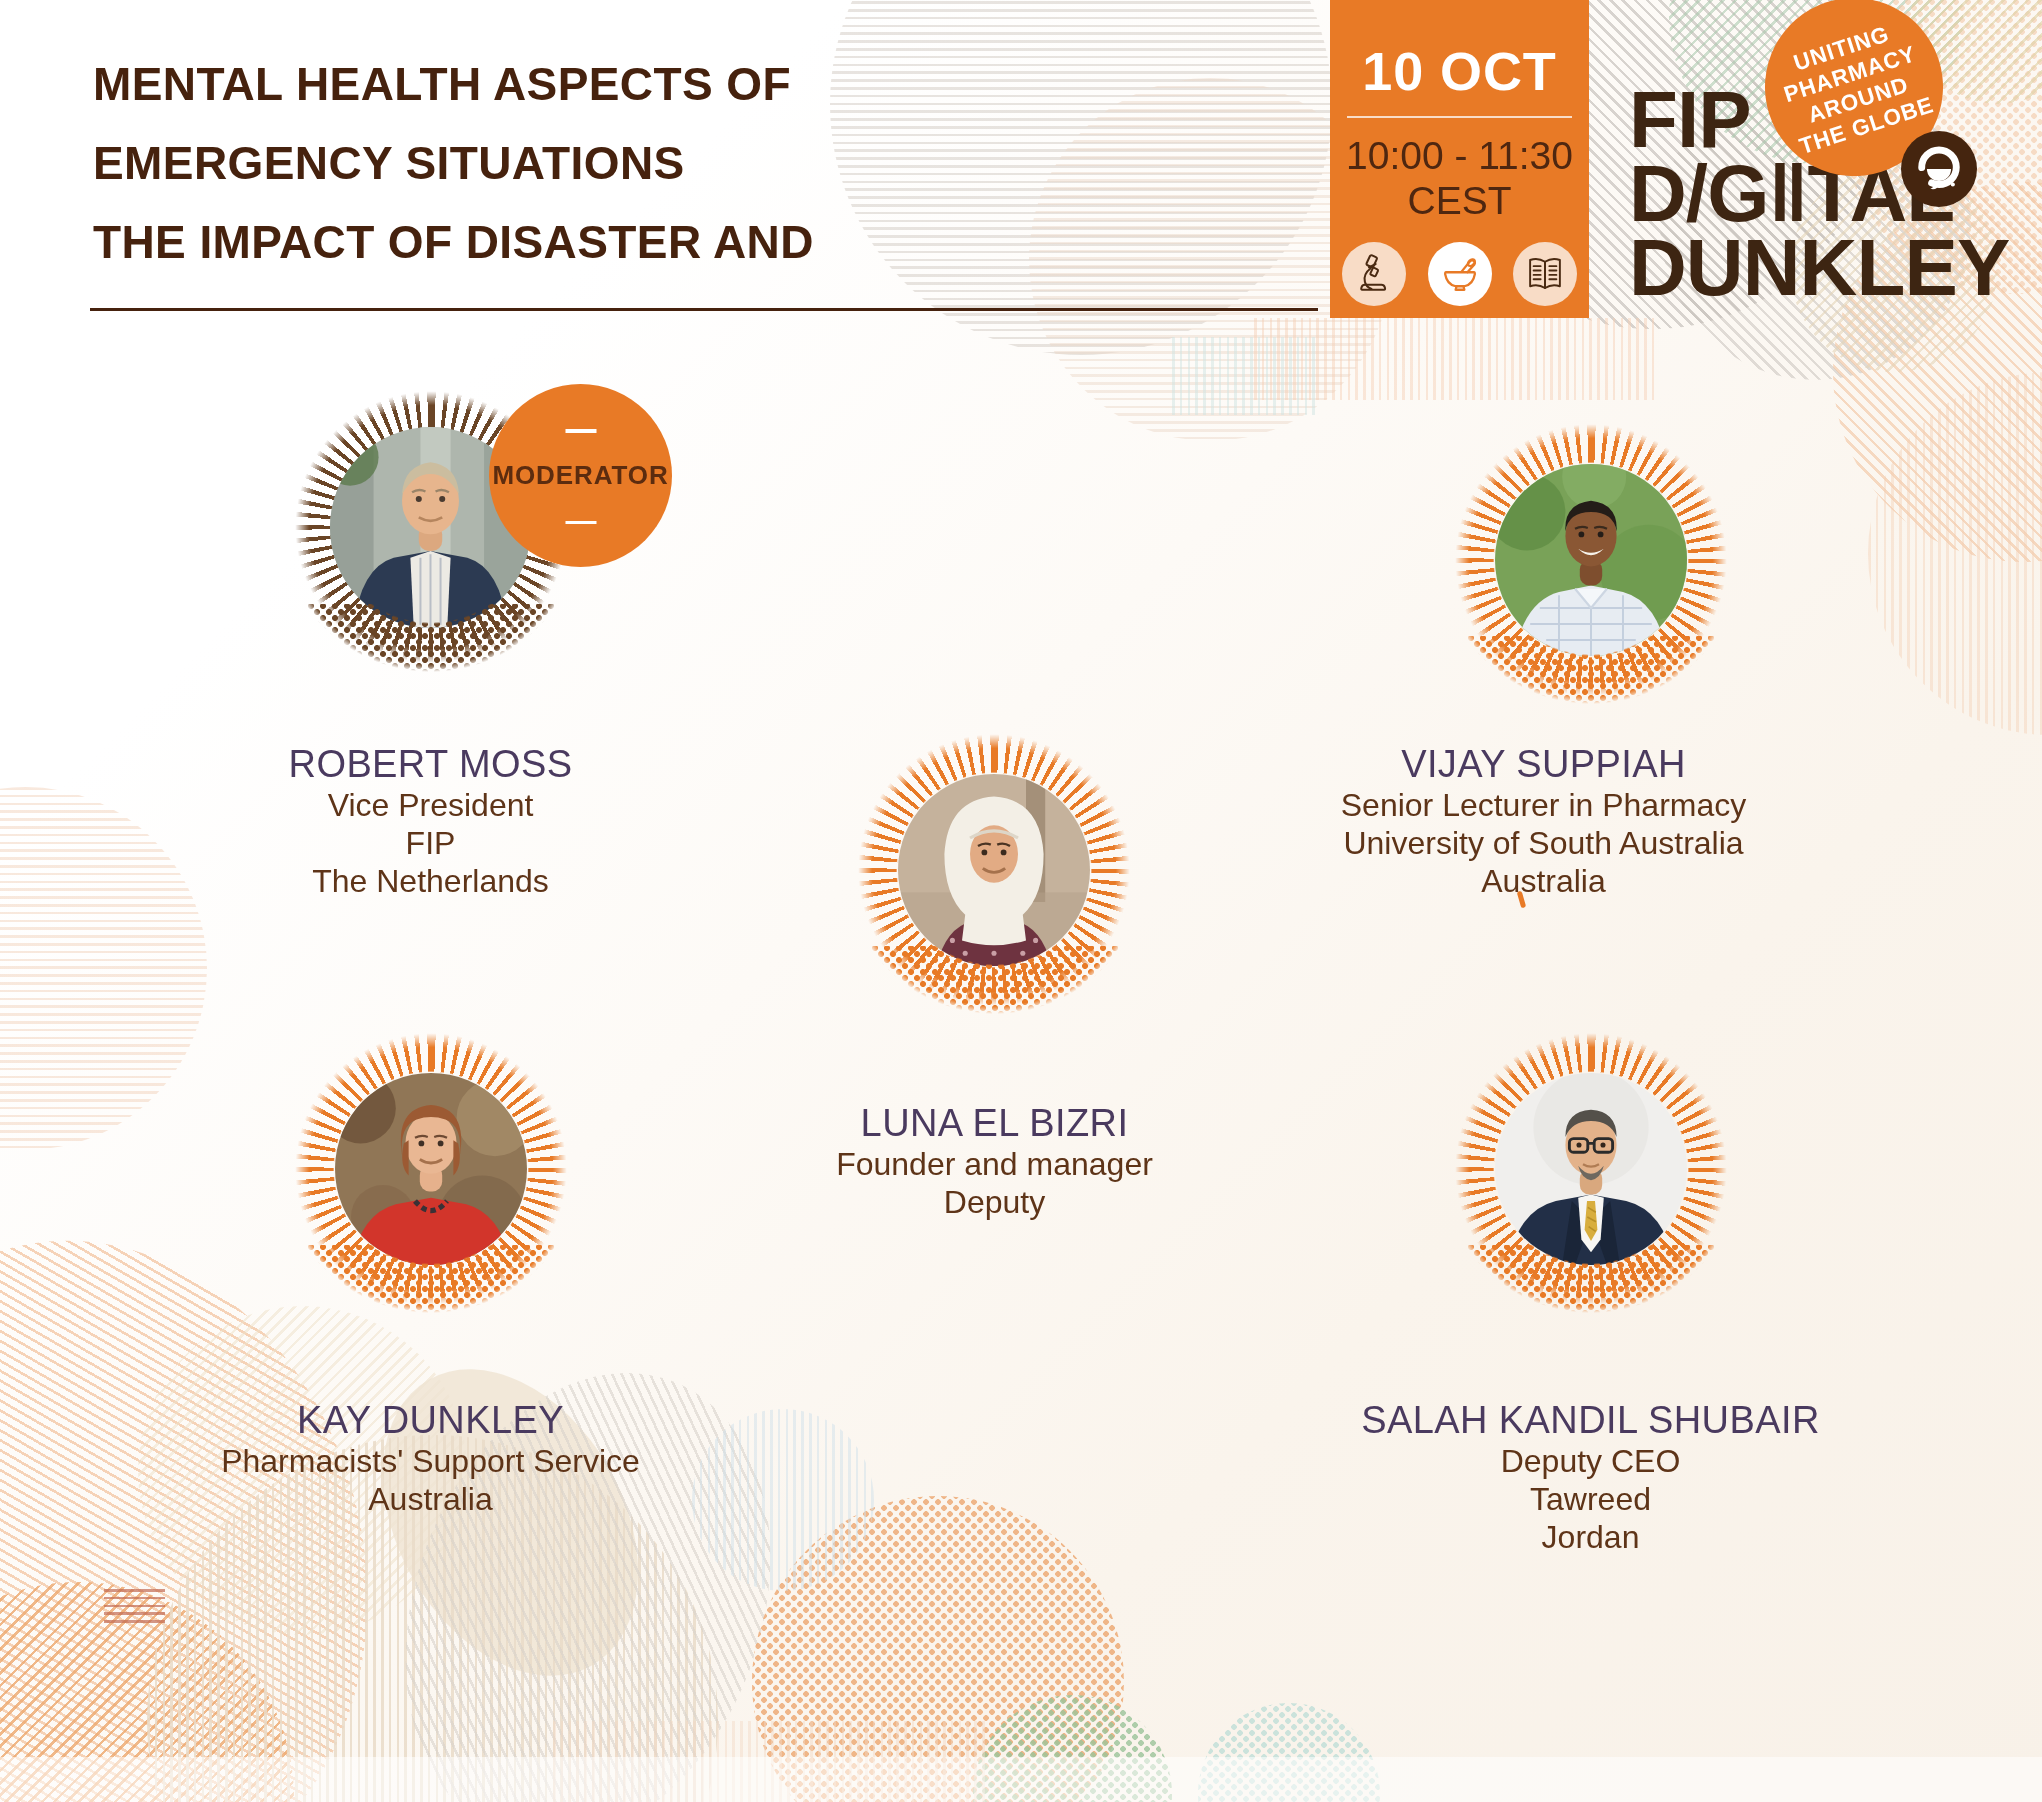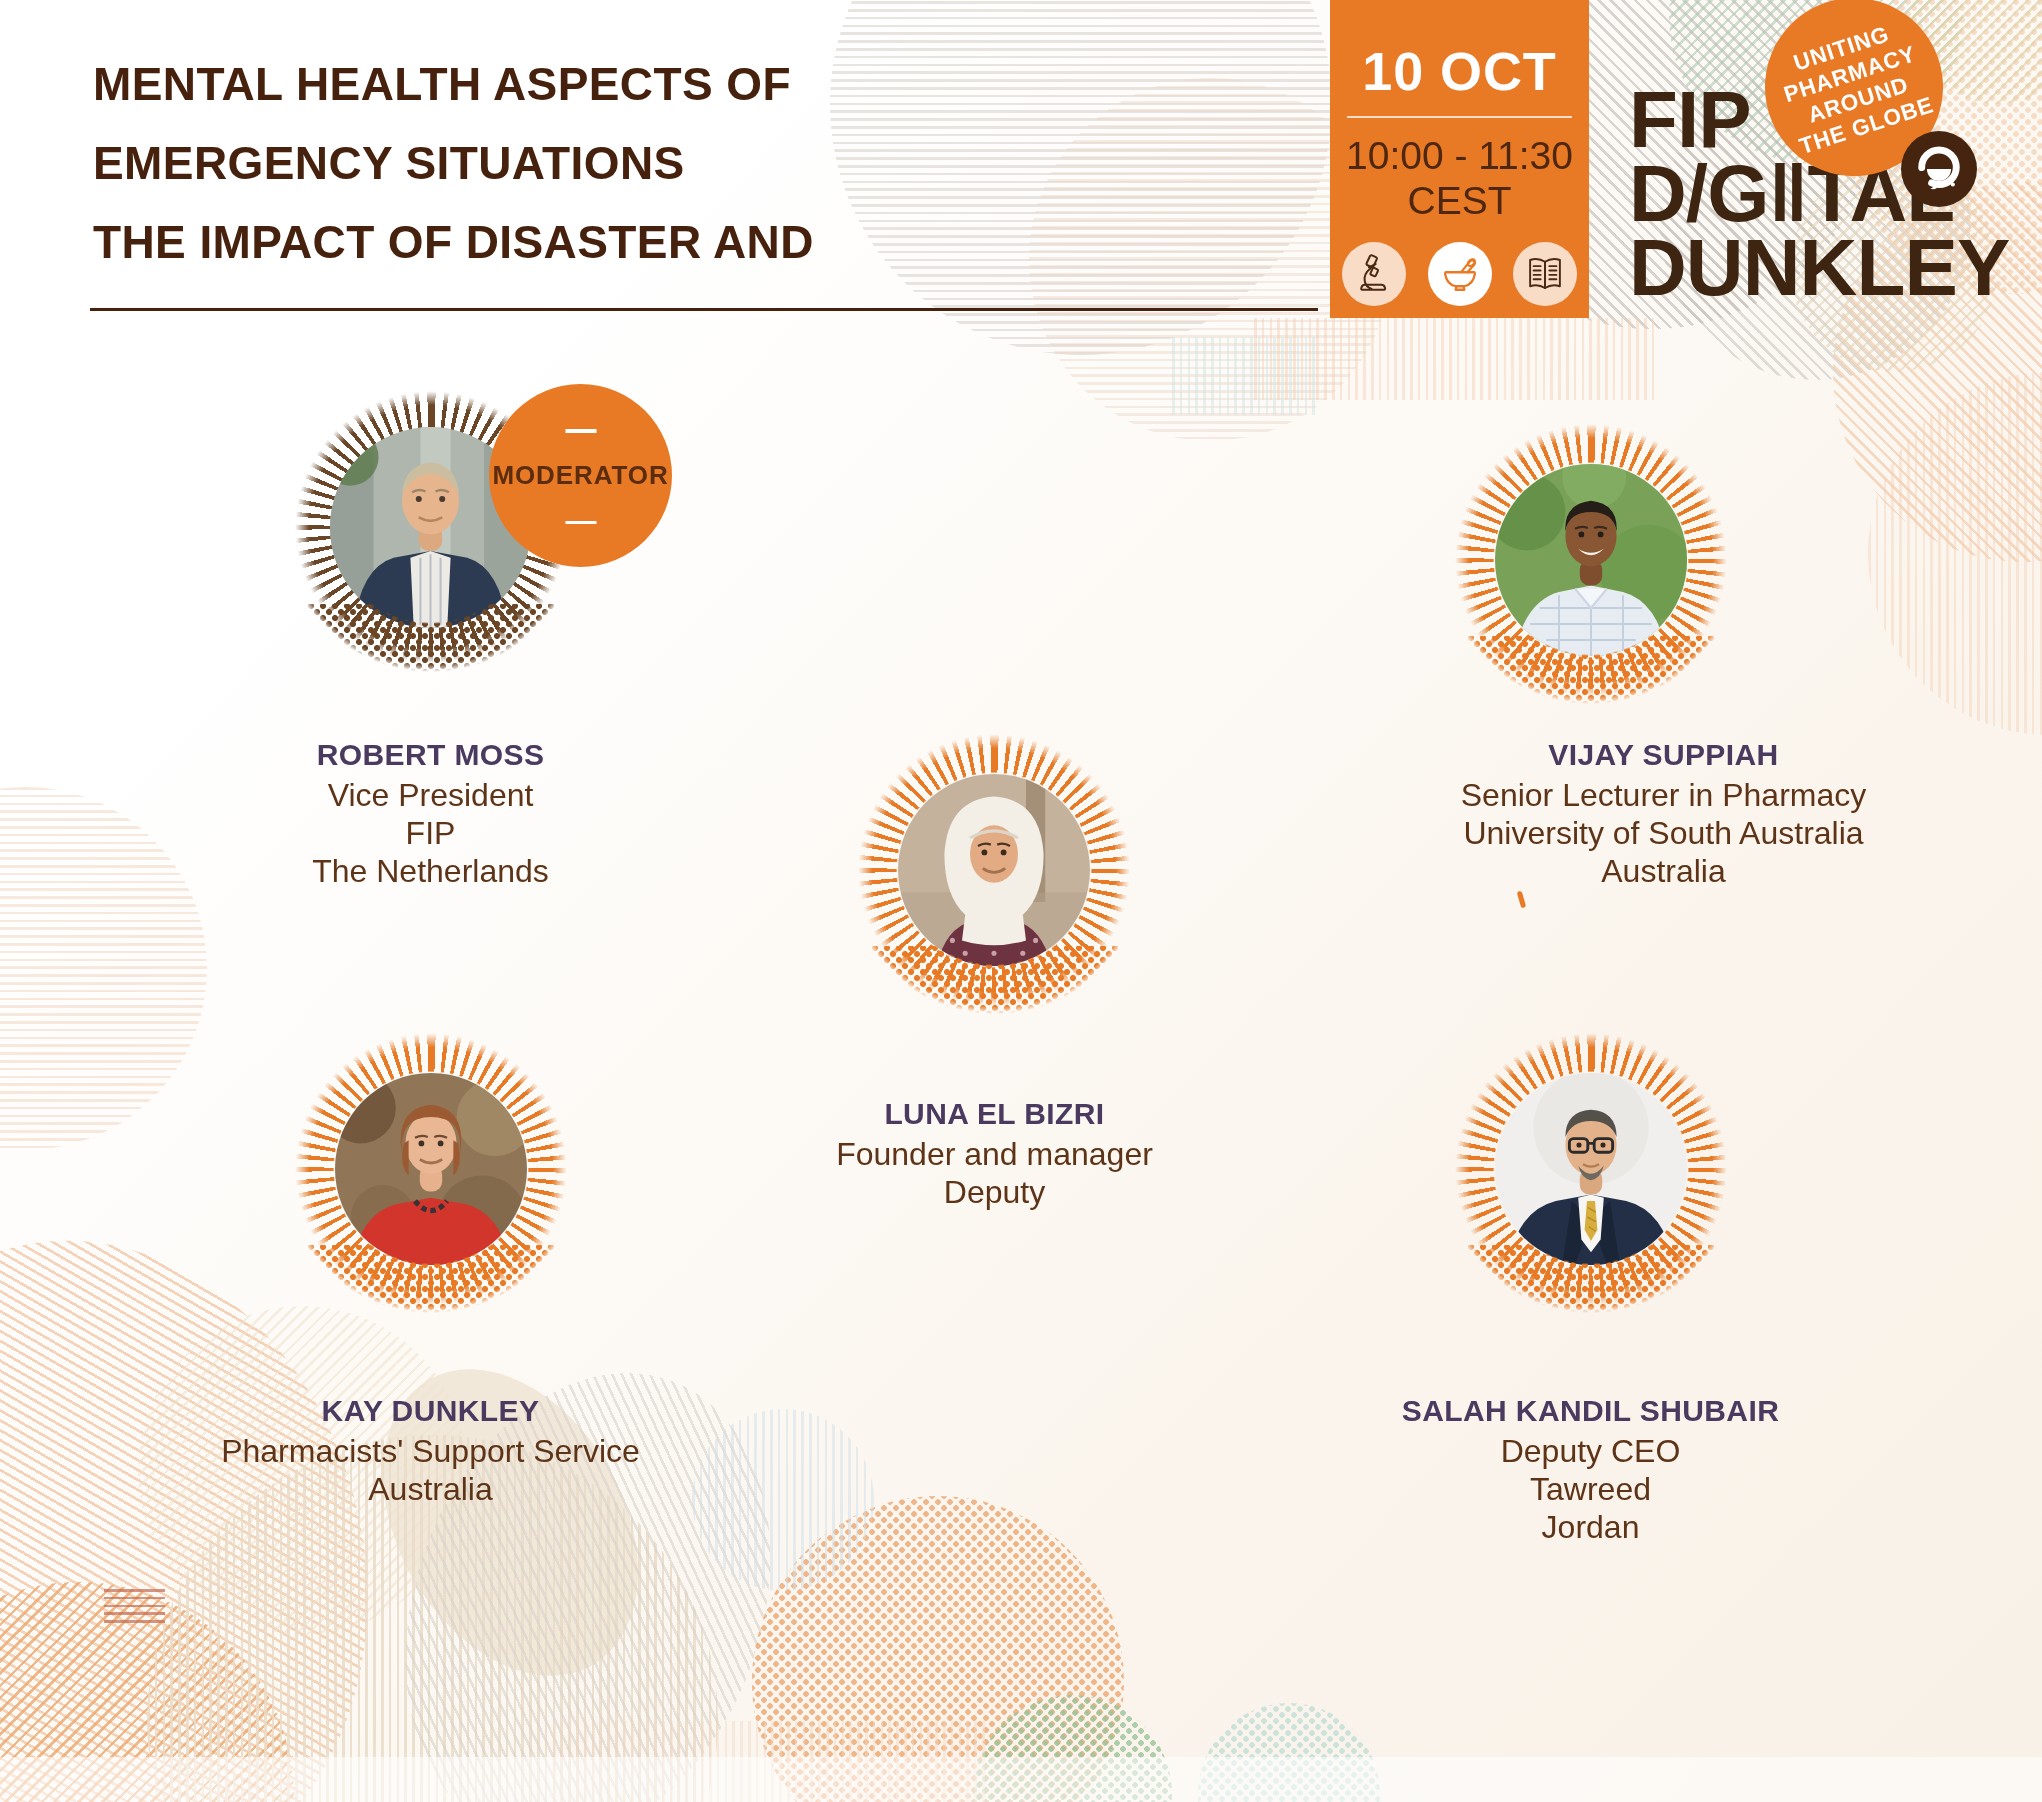--- a/index.html
+++ b/index.html
@@ -46,21 +46,21 @@
     mask:radial-gradient(closest-side,transparent 0 69%,#000 70% 87%,transparent 97%);}
   .photo{position:absolute;border-radius:50%;overflow:hidden;}
   .photo svg{display:block;width:100%;height:100%;}
   .dotwrap{position:absolute;overflow:hidden;}
   .dots-crescent{position:absolute;left:0;width:311px;height:311px;
     background-image:radial-gradient(var(--ring) 32%,transparent 38%),radial-gradient(var(--ring) 32%,transparent 38%);
     background-size:12px 12px;background-position:0 0,6px 6px;
     -webkit-mask:radial-gradient(circle 156px at 156px 130px,transparent 0 102px,#000 104px 144px,transparent 152px);
     mask:radial-gradient(circle 156px at 156px 130px,transparent 0 102px,#000 104px 144px,transparent 152px);}
   .sp-text{position:absolute;text-align:center;}
-  .sp-name{font-size:30px;font-weight:bold;color:#4A3A5F;letter-spacing:0.4px;line-height:43px;}
+  .sp-name{font-size:38px;font-weight:normal;color:#4A3A5F;letter-spacing:0.4px;line-height:43px;margin-top:10px;}
   .sp-role,.sp-org,.sp-country{font-size:32px;color:#5E3418;line-height:38px;}
   
   .mod-badge{position:absolute;left:489px;top:384px;width:183px;height:183px;border-radius:50%;
     background:#E87A26;display:flex;align-items:center;justify-content:center;}
   .mod-badge span{color:#5C2C0F;font-weight:bold;font-size:26px;letter-spacing:0.9px;}
   .mod-dash{position:absolute;left:50%;width:31px;height:3.5px;background:#fff;transform:translateX(-50%);}
   .mod-dash.top{top:45px;} .mod-dash.bot{bottom:43px;}
   .tick{position:absolute;left:1519px;top:891px;width:5.2px;height:17.3px;background:#E87A26;
     border-radius:2.6px;transform:rotate(-16deg);}
   .footer-band{position:absolute;left:0;top:1757px;width:100%;height:45px;background:rgba(255,255,255,.55);}
@@ -214,21 +214,21 @@
         <path d="M44 42 Q43 25 60 23 Q77 25 76 42 Q74 30 60 30 Q46 30 44 42 Z" fill="#241d18"></path>
         <circle cx="54" cy="44" r="1.8" fill="#241d18"></circle>
           <circle cx="66" cy="44" r="1.8" fill="#241d18"></circle>
         <path d="M50 40.5 q4 -2 8 -.5 M62 40 q4 -1.5 8 .5" stroke="#3a2a1d" stroke-width="1.4" fill="none"></path>
         <path d="M52 53 Q60 61 68 53 Q60 58 52 53 Z" fill="#f5f2ea"></path>
       </svg>
     </div>
     <div class="dotwrap" style="left:1435px;top:636px;width:311px;height:130px;">
       <div class="dots-crescent" style="top:-214px;"></div>
     </div>
-    <div class="sp-text" style="left:1352px;top:733px;width:623px;">
+    <div class="sp-text" style="left:1232px;top:733px;width:623px;">
       <div class="sp-name">VIJAY SUPPIAH</div>
       <div class="sp-role">Senior Lecturer in Pharmacy</div>
       <div class="sp-org">University of South Australia</div>
       <div class="sp-country">Australia</div>
     </div>
   </div>
   <div class="tick"></div>
 
   <div class="speaker" style="--ring:#E87A26;">
     <div class="spokes" style="left:854px;top:730px;width:280px;height:280px;"></div>

